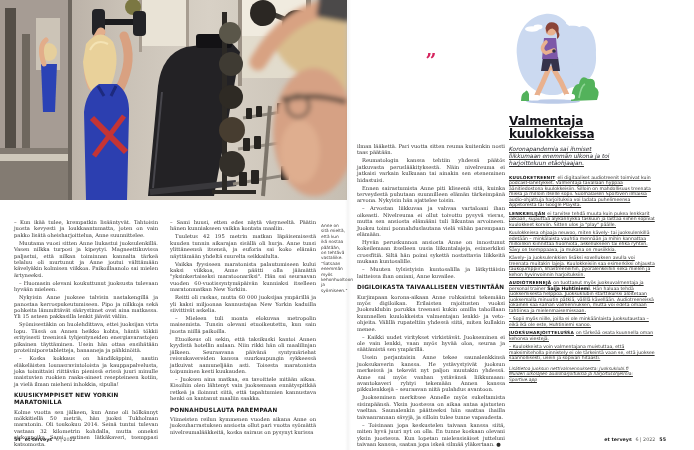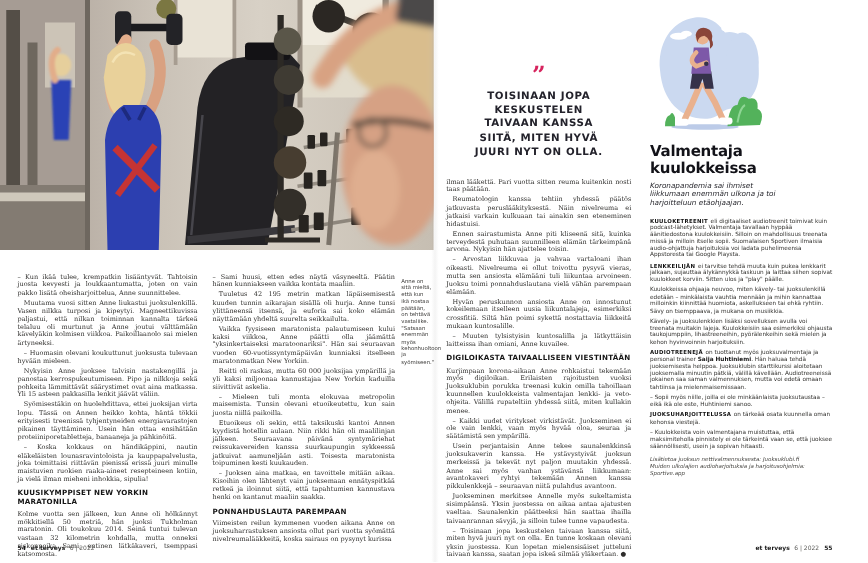--- a/index.html
+++ b/index.html
@@ -17,22 +17,22 @@
   .bp{margin:0 0 1.6px 0;font-size:5.2px;line-height:6.4px;text-align:justify;}
   .ind{text-indent:5px;}
   .colhead{margin:5px 0 2.5px 0;font-family:"DejaVu Sans",sans-serif;font-weight:bold;
            font-size:5.7px;line-height:7px;letter-spacing:0.2px;color:var(--heading-text,#161616);}
   .pullquote{position:absolute;left:357px;top:53px;width:148px;text-align:center;}
   .qmark{font-family:"DejaVu Serif",serif;font-weight:bold;font-size:19px;line-height:14px;
          color:var(--quote-mark,#d6245e);}
   .qtext{margin-top:4px;font-family:"DejaVu Sans",sans-serif;font-weight:bold;
          font-size:8.2px;line-height:11.2px;letter-spacing:0.5px;white-space:pre-line;
          color:var(--quote-text,#23222b);}
-  .sidebar{position:absolute;left:520px;top:8px;width:146px;
-           font-family:"DejaVu Sans",sans-serif;}
+  .sidebar{position:absolute;left:509px;top:8px;width:146px;
+           font-family:"DejaVu Sans",sans-serif;text-decoration:underline;}
   .sb-illu{width:92px;height:100px;}
   .sb-title{margin:3px 0 0 0;font-size:12px;line-height:13px;font-weight:bold;
             letter-spacing:-0.2px;color:var(--sidebar-title,#121218);}
   .sb-intro{margin:5px 0 7px 0;font-style:italic;font-size:5.8px;line-height:7.2px;color:#26262c;width:112px;}
   .sb-p{margin:0 0 3px 0;font-size:4.6px;line-height:5.5px;color:#33322f;}
   .sb-lead{font-weight:bold;font-size:4.3px;letter-spacing:0.25px;color:#141414;}
   .sb-lead:not(:empty){margin-right:2px;}
   .sb-name{font-weight:bold;color:#141414;}
   .sb-note{margin-top:5px;font-style:italic;font-size:4.4px;line-height:5.5px;color:#44433f;white-space:pre-line;}
   .footer{position:absolute;top:437px;font-family:"DejaVu Sans",sans-serif;font-size:4.8px;
@@ -185,25 +185,20 @@
 
   <div class="footer footer-left">
     <span class="pg">54</span><span class="mag">et terveys</span>
     <span class="iss">6 | 2022</span>
   </div>
 
   <div class="gutter"></div>
 
   <div class="pullquote">
     <div class="qmark">”</div>
-    <div class="qtext">TOISINAAN JOPA
-KESKUSTELEN
-TAIVAAN KANSSA
-SIITÄ, MITEN HYVÄ
-JUURI NYT ON OLLA.</div>
   </div>
 
   <div class="colR">
     <p class="bp">ilman lääkettä. Pari vuotta sitten reuma kuitenkin nosti taas päätään.</p>
     <p class="bp ind">Reumatologin kanssa tehtiin yhdessä päätös jatkuvasta peruslääkityksestä. Näin nivelreuma ei jatkaisi varkain kulkuaan tai ainakin sen eteneminen hidastuisi.</p>
     <p class="bp ind">Ennen sairastumista Anne piti kliseenä sitä, kuinka terveydestä puhutaan suunnilleen elämän tärkeimpänä arvona. Nykyisin hän ajattelee toisin.</p>
     <p class="bp ind">– Arvostan liikkuvaa ja vahvaa vartaloani ihan oikeasti. Nivelreuma ei ollut toivottu pysyvä vieras, mutta sen ansiosta elämääni tuli liikuntaa arvoineen. Juoksu toimi ponnahduslautana vielä vähän parempaan elämään.</p>
     <p class="bp ind">Hyvän peruskunnon ansiosta Anne on innostunut kokeilemaan itselleen uusia liikuntalajeja, esimerkiksi crossfitiä. Siltä hän poimi sykettä nostattavia liikkeitä mukaan kuntosalille.</p>
     <p class="bp ind">– Muuten tylsistyisin kuntosalilla ja lätkyttäisin laitteissa ihan omiani, Anne kuvailee.</p>
     <h3 class="colhead">DIGILOIKASTA TAIVAALLISEEN VIESTINTÄÄN</h3>

